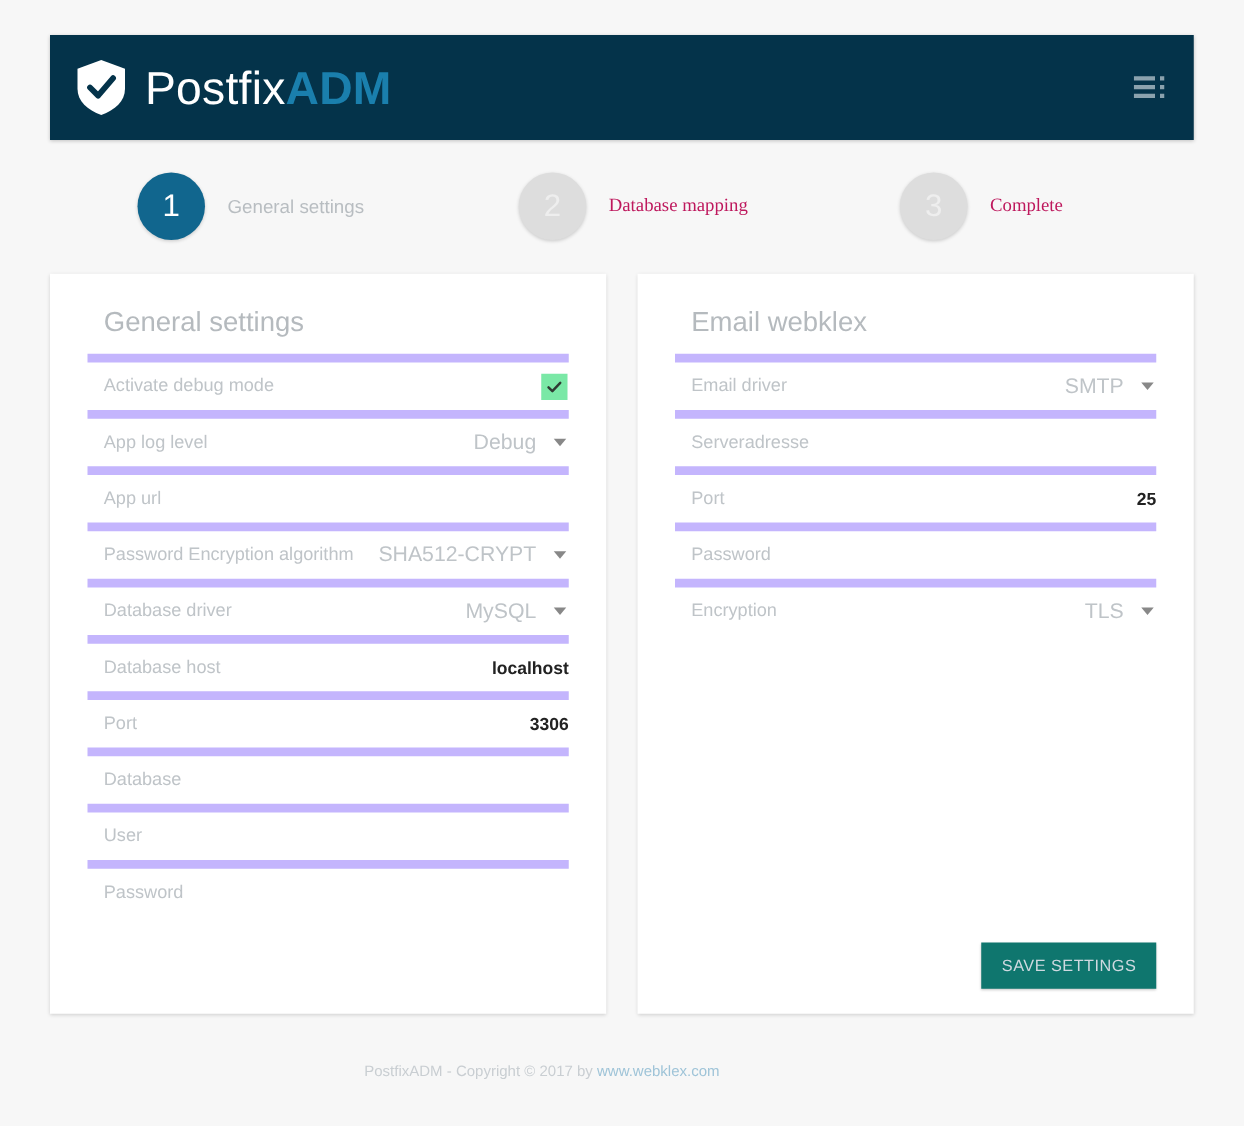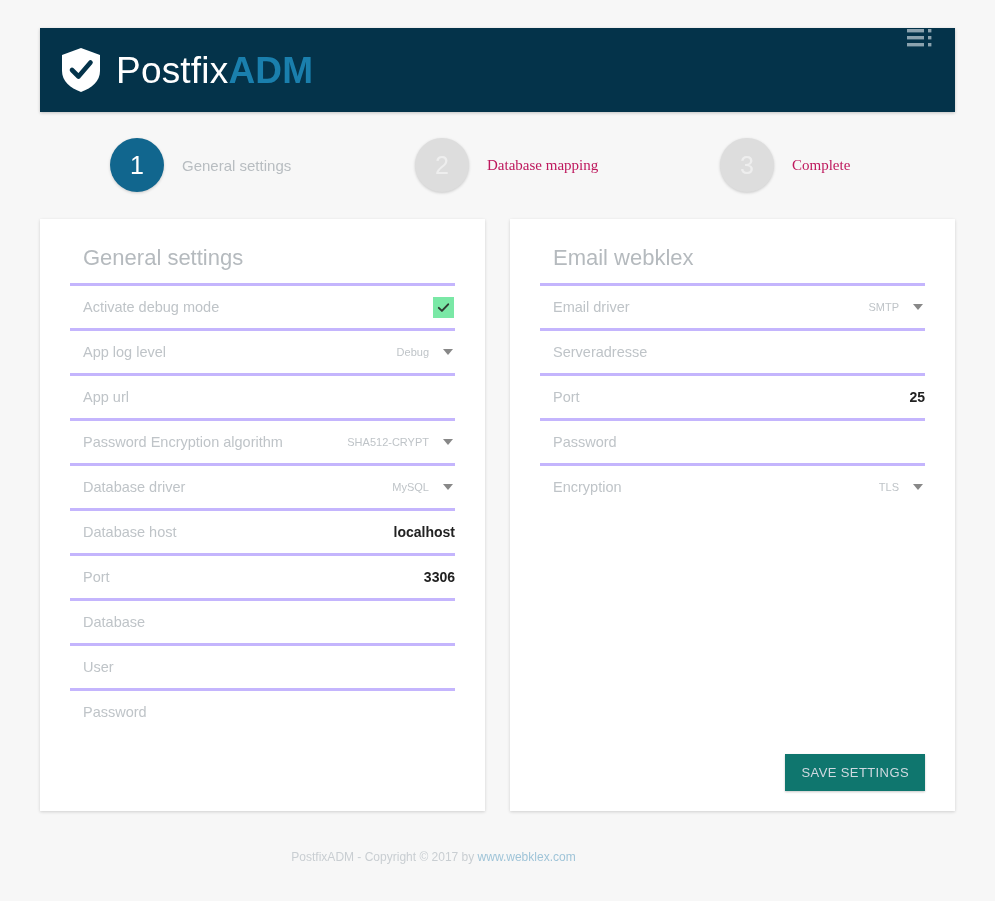--- a/index.html
+++ b/index.html
@@ -23,20 +23,21 @@
   
   .header {
     position: absolute;
     left: 40px;
     top: 28px;
     width: 915px;
     height: 84px;
     background: #04334a;
     box-shadow: 0 1px 3px rgba(0,0,0,0.22);
     display: flex;
+    align-items: center;
     padding: 0 22px 0 20px;
   }
   .brand {
     display: flex;
     align-items: center;
     gap: 14px;
   }
   .shield-icon {
     width: 42px;
     height: 46px;
@@ -123,32 +124,32 @@
     color: #b5babe;
     padding: 14px 0 14px 13px;
     line-height: 1;
   }
   .section-title.spaced { padding-top: 44px; }
 
   .field {
     display: flex;
     align-items: center;
     height: 45px;
-    border-top: 3px solid #c4b5fd;
+    border-top: 7px solid #c4b5fd;
     padding: 0 0 0 13px;
   }
   .field-label {
     font-size: 14.5px;
     font-weight: 300;
     color: #bfc4c8;
     white-space: nowrap;
   }
   .field-fill { flex: 1 1 auto; }
   .field-value {
-    font-size: 11px;
+    font-size: 17px;
     font-weight: 300;
     color: #bfc4c8;
     white-space: nowrap;
   }
   .field-value.strong {
     color: #222222;
     font-weight: 700;
     font-size: 14px;
   }
   .caret {

